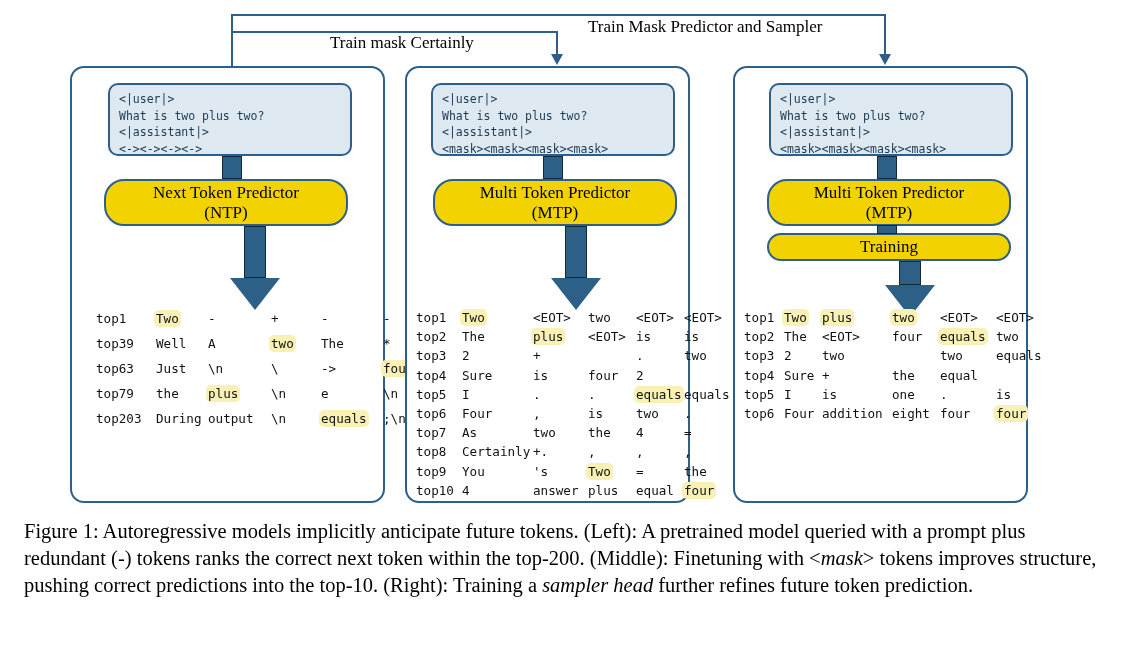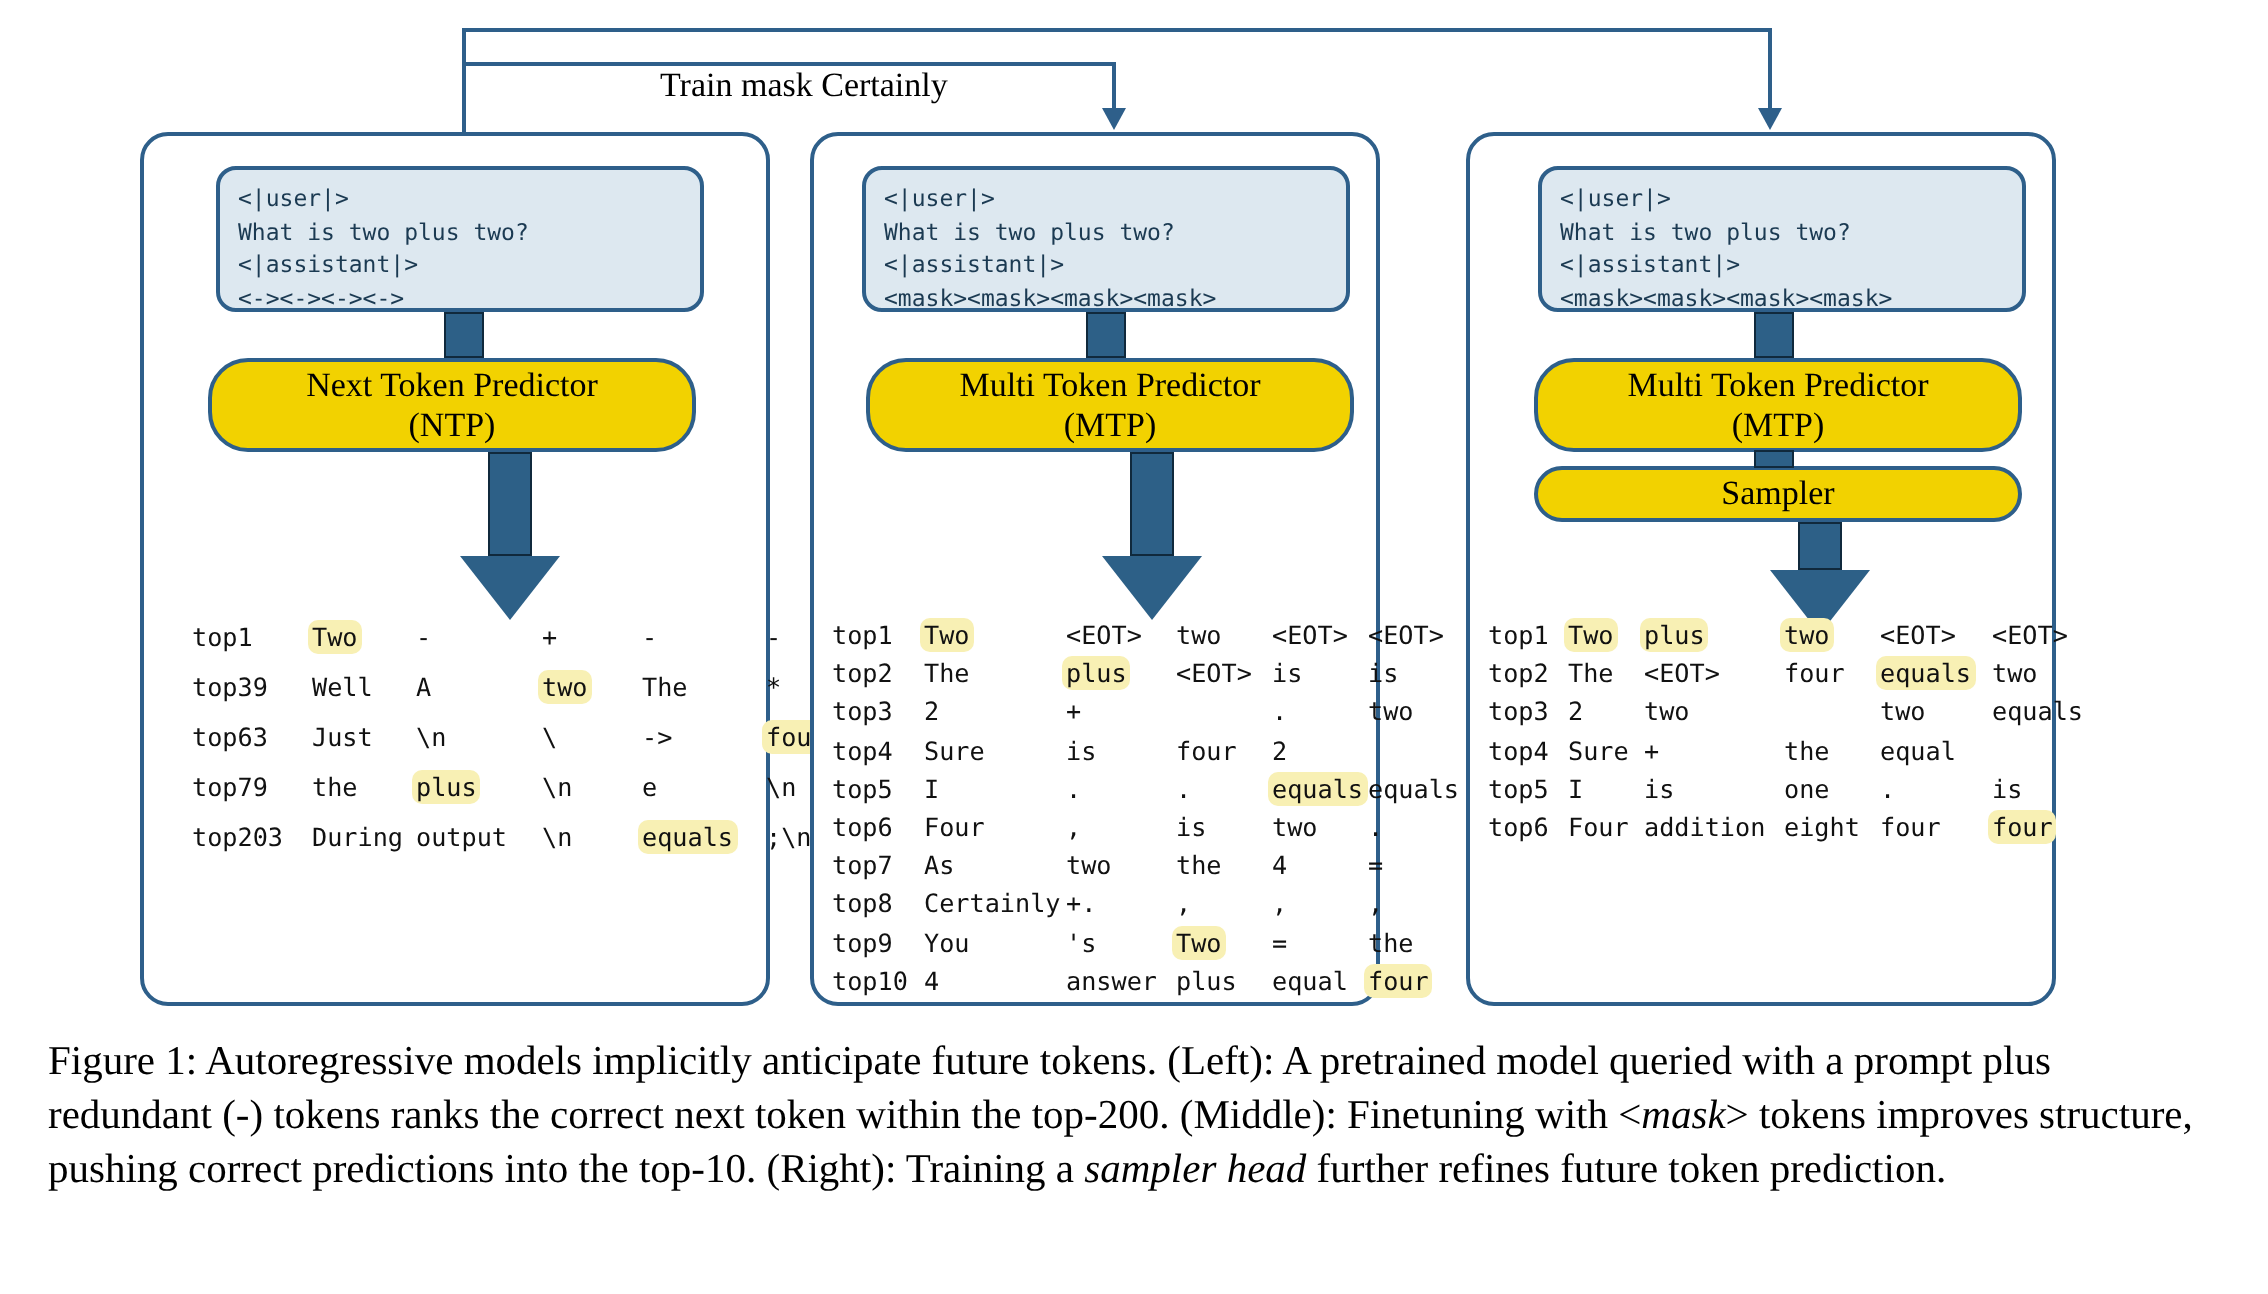--- a/index.html
+++ b/index.html
@@ -139,20 +139,21 @@
   <div class="wire wire-v" style="left:231px; top:14px; height:52px;"></div>
   <div class="wire wire-h" style="left:231px; top:14px; width:655px;"></div>
   <div class="wire wire-v" style="left:884px; top:14px; height:44px;"></div>
   <div class="arrowhead" style="left:879px; top:54px;"></div>
 
   <div class="wire wire-h" style="left:231px; top:31px; width:327px;"></div>
   <div class="wire wire-v" style="left:556px; top:31px; height:27px;"></div>
   <div class="arrowhead" style="left:551px; top:54px;"></div>
 
   <div class="wire-label" style="left:330px; top:33px;">Train mask Certainly</div>
+  <div class="wire-label" style="left:588px; top:17px;">Train Mask Predictor and Sampler</div>
 
   <div id="panels-host">
       <div class="panel" style="left: 70px; top: 66px; width: 315px; height: 437px; border-color: rgb(46, 95, 138);">
         <div class="prompt-box" style="left: 36px; top: 15px; width: 244px; height: 73px; background: rgb(221, 232, 240); border-color: rgb(46, 95, 138);">&lt;|user|&gt;
 What is two plus two?
 &lt;|assistant|&gt;
 &lt;-&gt;&lt;-&gt;&lt;-&gt;&lt;-&gt;</div>
         <div class="stub" style="left: 150px; top: 88px; width: 20px; height: 23px; background: rgb(45, 96, 135);"></div>
         <div class="module" style="left: 32px; top: 111px; width: 244px; height: 47px; background: rgb(242, 210, 0); border-color: rgb(46, 95, 138);">
           <span>Next Token Predictor</span>
@@ -184,21 +185,21 @@
         <div class="prompt-box" style="left: 34px; top: 15px; width: 244px; height: 73px; background: rgb(221, 232, 240); border-color: rgb(46, 95, 138);">&lt;|user|&gt;
 What is two plus two?
 &lt;|assistant|&gt;
 &lt;mask&gt;&lt;mask&gt;&lt;mask&gt;&lt;mask&gt;</div>
         <div class="stub" style="left: 142px; top: 88px; width: 20px; height: 23px; background: rgb(45, 96, 135);"></div>
         <div class="module" style="left: 32px; top: 111px; width: 244px; height: 47px; background: rgb(242, 210, 0); border-color: rgb(46, 95, 138);">
           <span>Multi Token Predictor</span>
           <span>(MTP)</span>
         </div>
         <div class="module" style="left: 32px; top: 165px; width: 244px; height: 28px; background: rgb(242, 210, 0); border-color: rgb(46, 95, 138);">
-          <span>Sampler</span>
+          <span>Training</span>
         </div>
         <div class="stub" style="left: 142px; top: 157px; width: 20px; height: 9px; background: rgb(45, 96, 135);"></div>
         <div class="bigarrow" style="left: 150px; top: 193px; width: 50px; height: 56px;">
           <div class="shaft" style="width: 22px; height: 24px; background: rgb(45, 96, 135);"></div>
           <div class="head" style="top: 24px; border-left: 25px solid transparent; border-right: 25px solid transparent; border-top: 32px solid rgb(45, 96, 135);"></div>
         </div>
         <div class="tokens" style="left: 9px; top: 240px; font-size: 12.6px; line-height: 19.2px;"><div class="row" style="position: relative; height: 19.2px;"><span style="position: absolute; left: 0px;">top1</span><span style="position: absolute; left: 40px;"><span class="hl" style="background: rgb(248, 240, 180);">Two</span></span><span style="position: absolute; left: 78px;"><span class="hl" style="background: rgb(248, 240, 180);">plus</span></span><span style="position: absolute; left: 148px;"><span class="hl" style="background: rgb(248, 240, 180);">two</span></span><span style="position: absolute; left: 196px;">&lt;EOT&gt;</span><span style="position: absolute; left: 252px;">&lt;EOT&gt;</span></div><div class="row" style="position: relative; height: 19.2px;"><span style="position: absolute; left: 0px;">top2</span><span style="position: absolute; left: 40px;">The</span><span style="position: absolute; left: 78px;">&lt;EOT&gt;</span><span style="position: absolute; left: 148px;">four</span><span style="position: absolute; left: 196px;"><span class="hl" style="background: rgb(248, 240, 180);">equals</span></span><span style="position: absolute; left: 252px;">two</span></div><div class="row" style="position: relative; height: 19.2px;"><span style="position: absolute; left: 0px;">top3</span><span style="position: absolute; left: 40px;">2</span><span style="position: absolute; left: 78px;">two</span><span style="position: absolute; left: 196px;">two</span><span style="position: absolute; left: 252px;">equals</span></div><div class="row" style="position: relative; height: 19.2px;"><span style="position: absolute; left: 0px;">top4</span><span style="position: absolute; left: 40px;">Sure</span><span style="position: absolute; left: 78px;">+</span><span style="position: absolute; left: 148px;">the</span><span style="position: absolute; left: 196px;">equal</span></div><div class="row" style="position: relative; height: 19.2px;"><span style="position: absolute; left: 0px;">top5</span><span style="position: absolute; left: 40px;">I</span><span style="position: absolute; left: 78px;">is</span><span style="position: absolute; left: 148px;">one</span><span style="position: absolute; left: 196px;">.</span><span style="position: absolute; left: 252px;">is</span></div><div class="row" style="position: relative; height: 19.2px;"><span style="position: absolute; left: 0px;">top6</span><span style="position: absolute; left: 40px;">Four</span><span style="position: absolute; left: 78px;">addition</span><span style="position: absolute; left: 148px;">eight</span><span style="position: absolute; left: 196px;">four</span><span style="position: absolute; left: 252px;"><span class="hl" style="background: rgb(248, 240, 180);">four</span></span></div></div>
       </div>
     </div>
 

